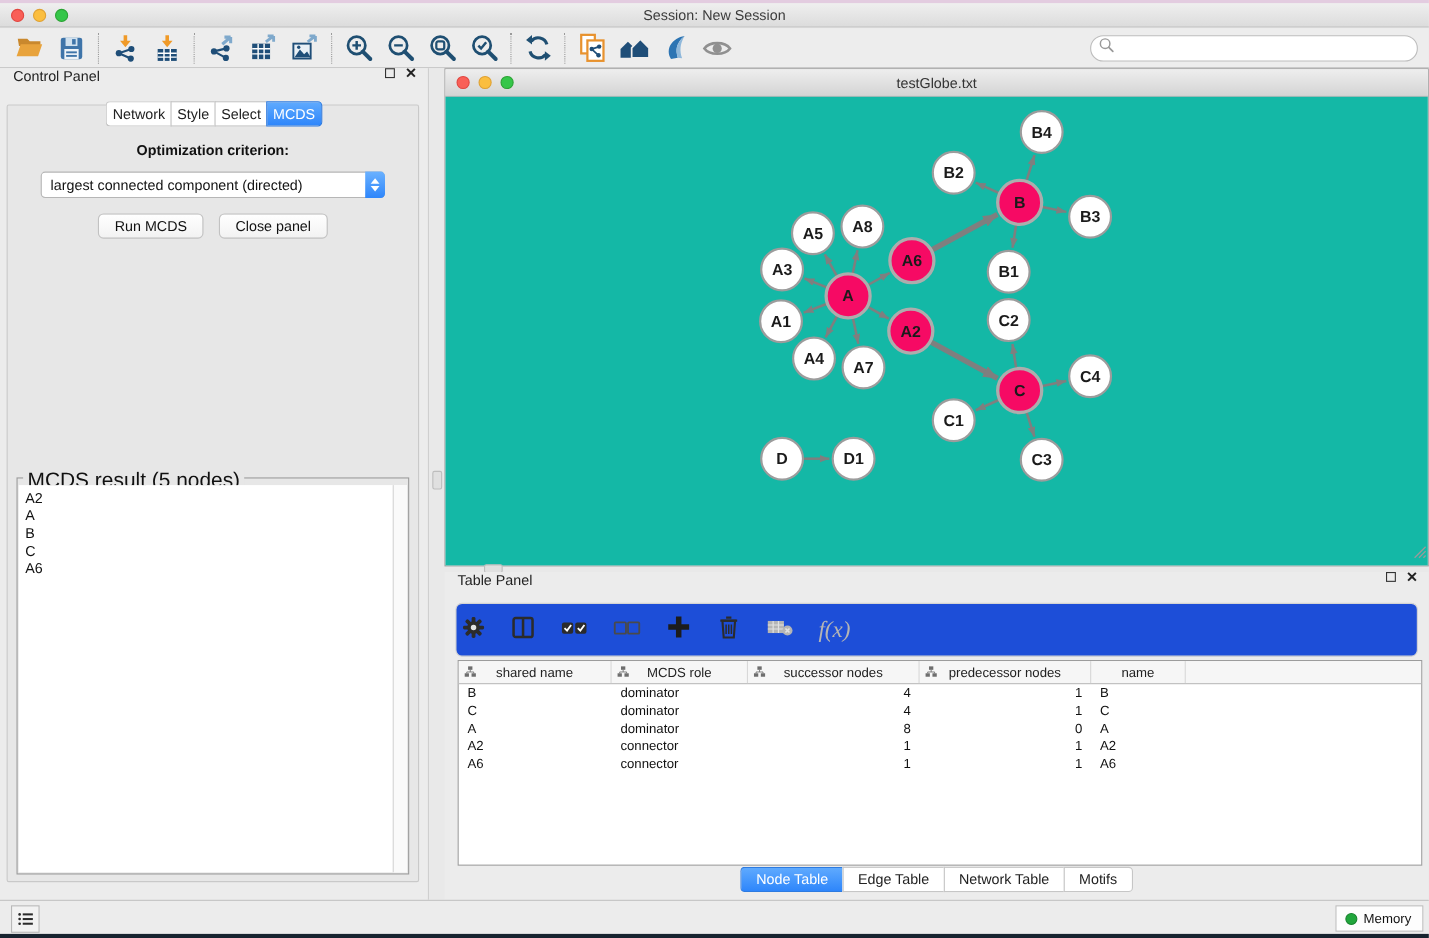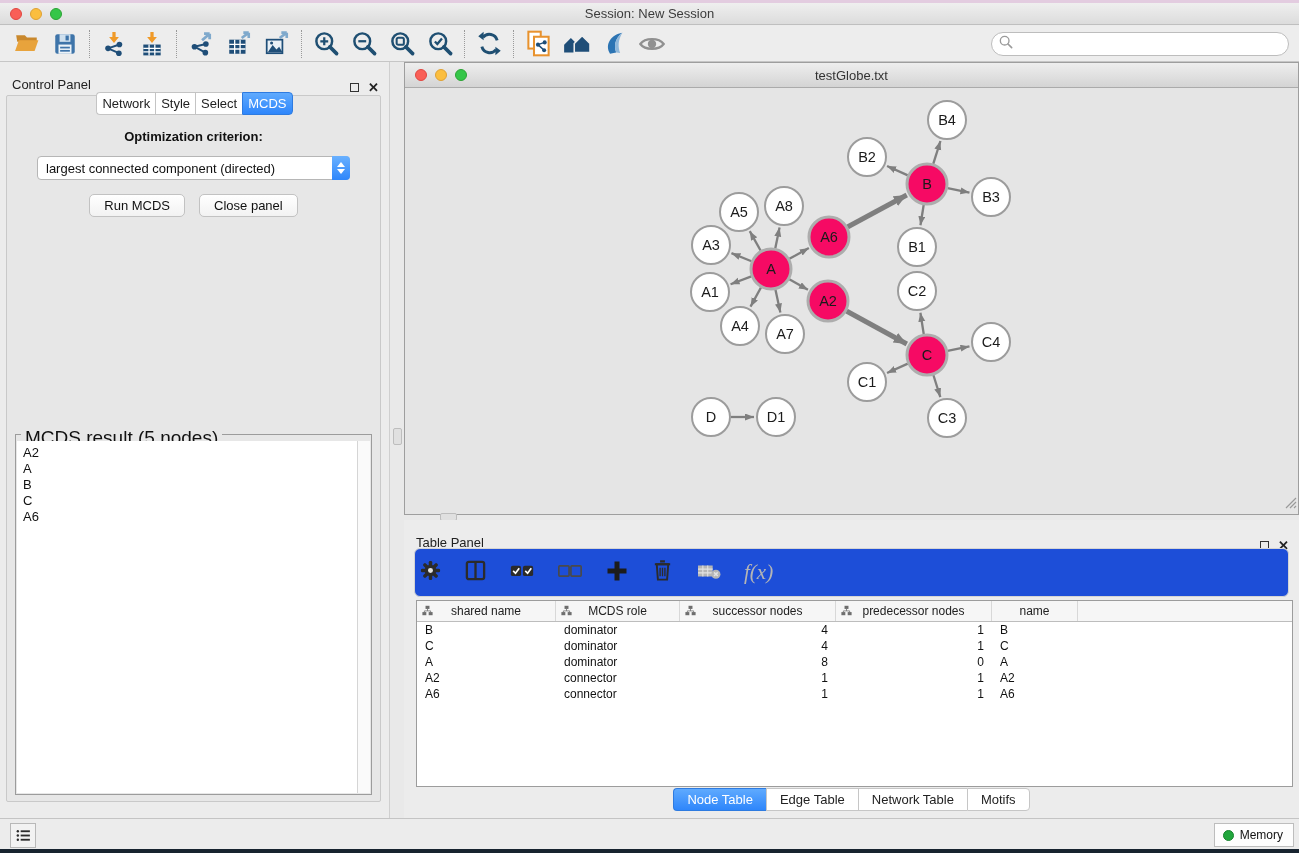--- a/index.html
+++ b/index.html
@@ -24,21 +24,21 @@
   .tsep { border-left:1px dotted #9A9A9A; height:28px; margin:0 5px; }
   #search-wrap { margin-left:auto; margin-right:10px; width:298px; height:24px; border:1px solid #BDBDBD;
     border-radius:12px; background:#fff; display:flex; align-items:center; padding-left:6px; }
   #search-wrap input { border:none; outline:none; flex:1; height:20px; font-size:13px; background:transparent; font-family:"Liberation Sans",sans-serif; }
 
   
   #workspace { position:absolute; left:0; top:62px; width:1299px; height:756px; background:#E9E9E9; }
 
   
   #control-panel { position:absolute; left:0; top:0; width:390px; height:756px; background:#ECECEC; border-right:1px solid #CFCFCF; }
-  .panel-head { height:30px; display:flex; align-items:flex-end; }
+  .panel-head { height:30px; display:flex; align-items:flex-start; }
   .panel-head .ptitle { margin-left:12px; font-size:13px; color:#222; }
   .panel-head .picons { margin-left:auto; margin-right:10px; display:flex; gap:9px; align-items:center; }
   .float-ic { width:9px; height:9px; border:1.5px solid #333; display:inline-block; }
   .close-ic { font-size:13px; font-weight:bold; color:#222; line-height:9px; }
 
   .cp-tabs { display:flex; justify-content:center; position:relative; z-index:2; }
   .tab { font-size:13px; color:#222; background:#fff; border:1px solid #C4C4C4; padding:3px 5px; border-right:none; }
   .tab:first-child { border-radius:4px 0 0 4px; }
   .tab:last-child { border-radius:0 4px 4px 0; border-right:1px solid #C4C4C4; }
   .tab.active { background:linear-gradient(#5FAAFE,#2E86FB); color:#fff; border-color:#2E7BE0; }
@@ -68,21 +68,21 @@
   #v-divider { position:absolute; left:390px; top:0; width:14px; height:756px; }
   #v-handle { position:absolute; left:3px; top:366px; width:9px; height:17px; background:#E0E0E0; border:1px solid #BDBDBD; border-radius:2px; }
   #h-handle { position:absolute; left:440px; top:451px; width:17px; height:8px; background:#E0E0E0; border:1px solid #BDBDBD; border-radius:2px; }
 
   
   #network-window { position:absolute; left:404px; top:0; width:895px; height:453px;
     border:1px solid #9E9E9E; background:#fff; }
   #nw-titlebar { height:25px; background:linear-gradient(#EEEEEE,#D4D4D4); border-bottom:1px solid #ABABAB;
     display:flex; align-items:center; position:relative; }
   #nw-titlebar .wtitle { position:absolute; left:0; right:0; text-align:center; font-size:13px; color:#333; }
-  #nw-canvas { position:absolute; left:0; top:25px; right:0; bottom:0; background:#e5e5e5; }
+  #nw-canvas { position:absolute; left:0; top:25px; right:0; bottom:0; background:#14b8a6;font-weight:bold; }
   #graph-svg { width:100%; height:100%; }
   #resize-grip { position:absolute; right:1px; bottom:1px; }
 
   
   #table-panel { position:absolute; left:404px; top:458px; width:895px; height:298px; background:#ECECEC; }
   #tp-toolbar { position:absolute; left:10px; top:28px; width:875px; height:49px; background:#1d4ed8;
     border:1px solid #D4D4D4; border-radius:6px; display:flex; align-items:center; padding-left:4px; gap:22px; }
   .fx-label { font-size:21px; font-style:italic; color:#B5B5B5; font-family:"Liberation Serif",serif; }
 
   #node-table { position:absolute; left:12px; top:80px; width:877px; height:187px; background:#fff; border:1px solid #9C9C9C; overflow:hidden; }

